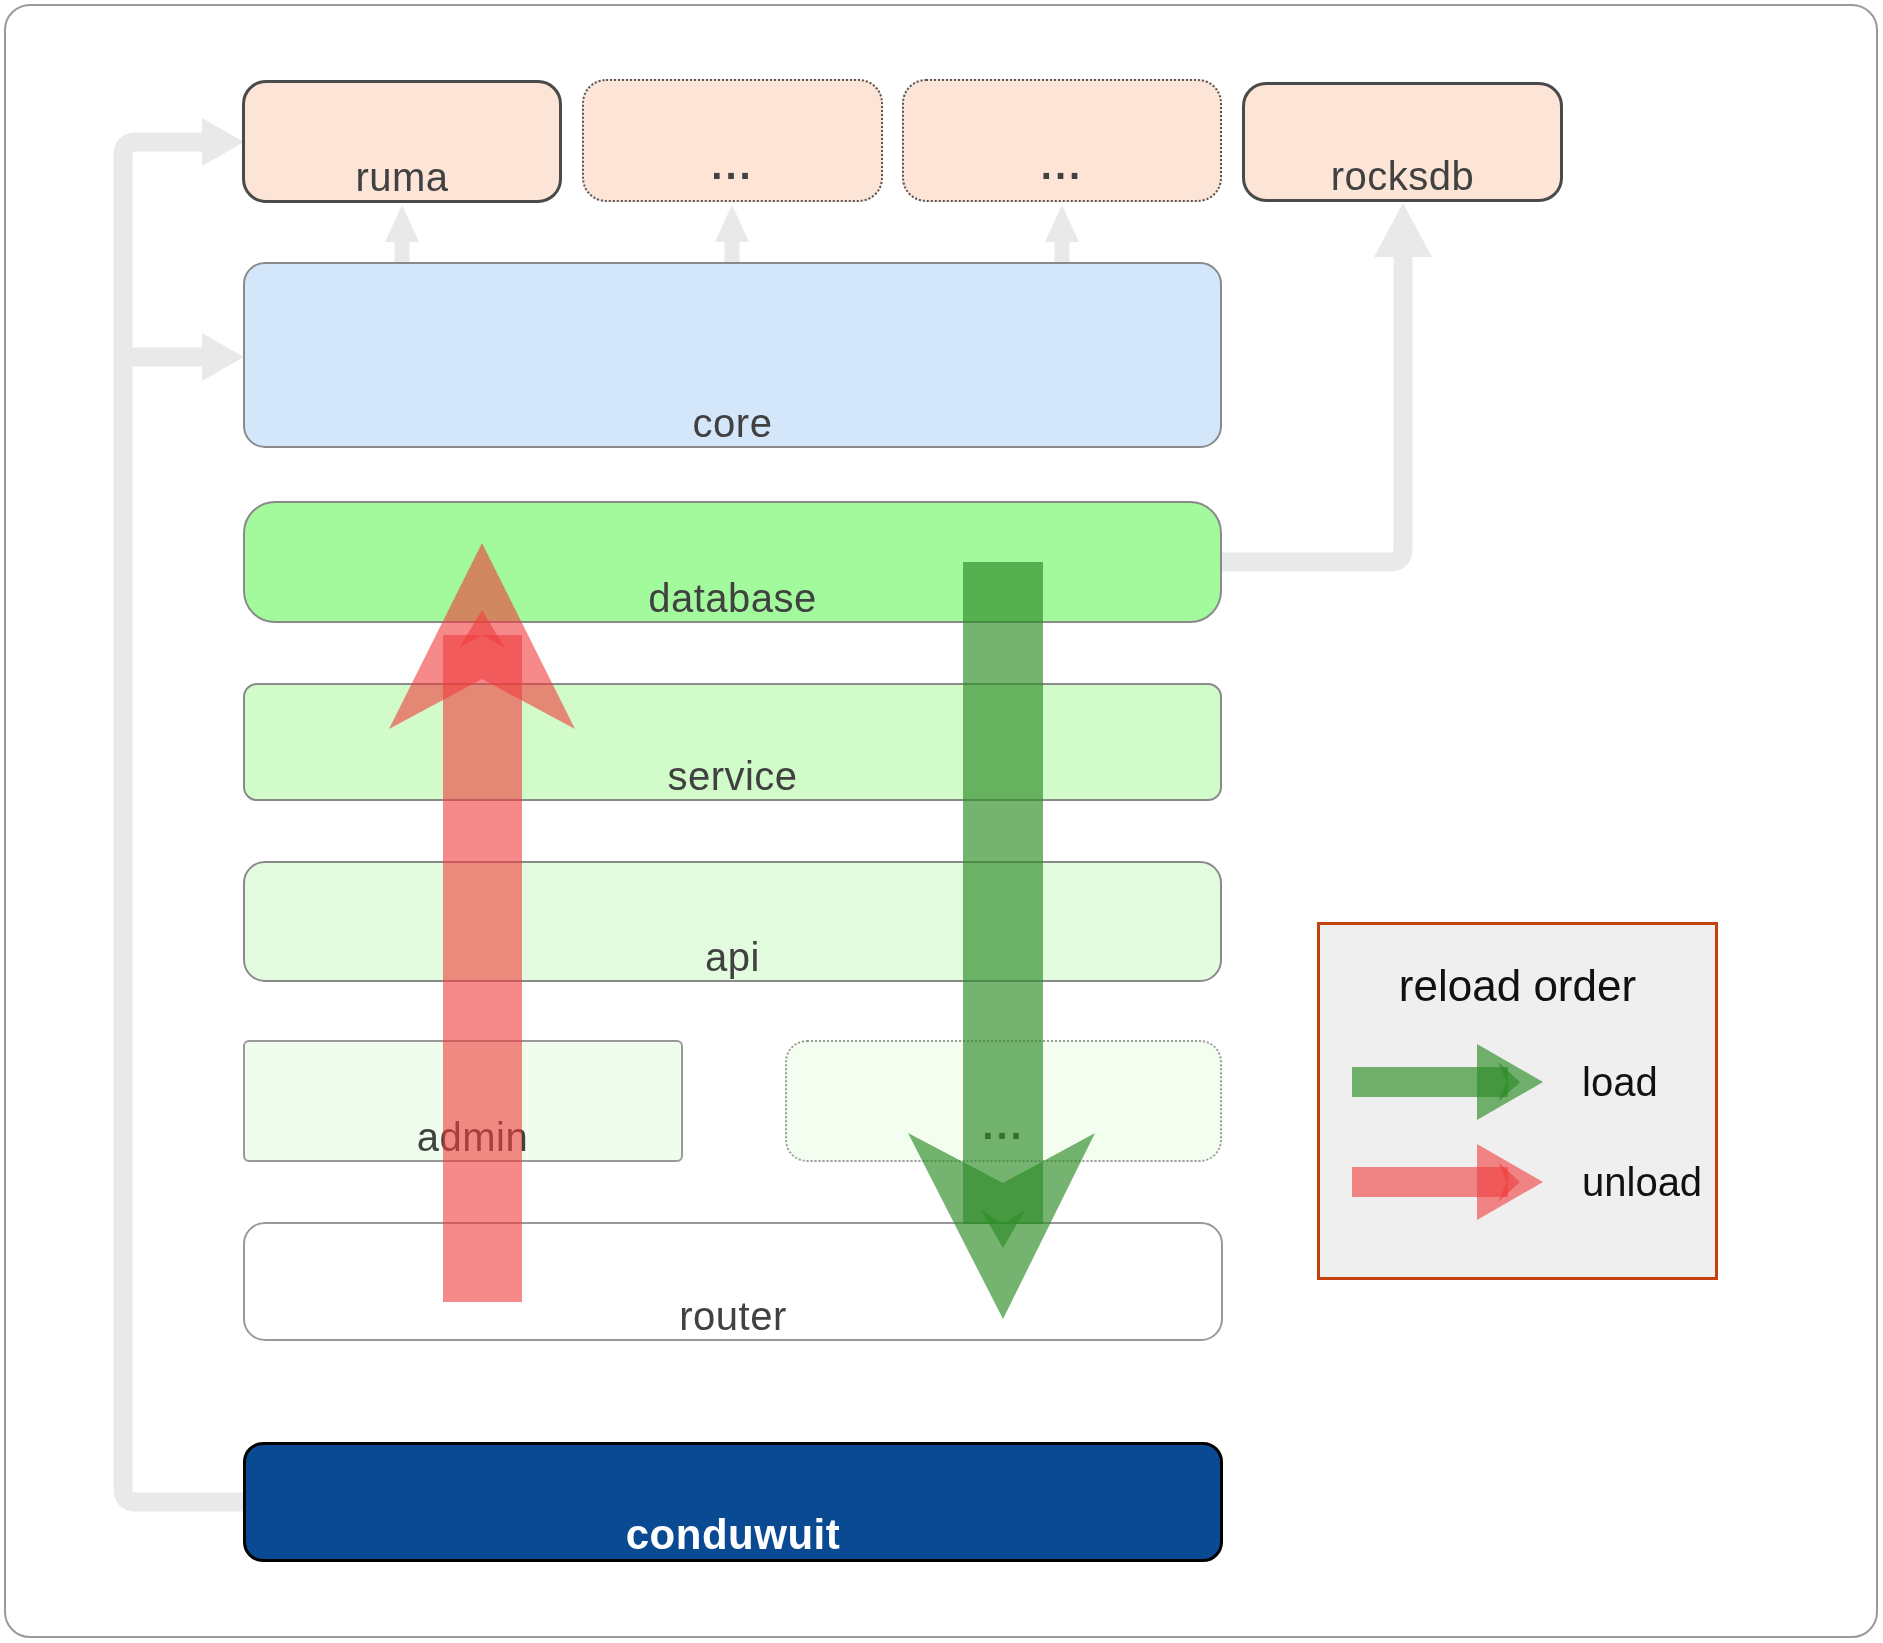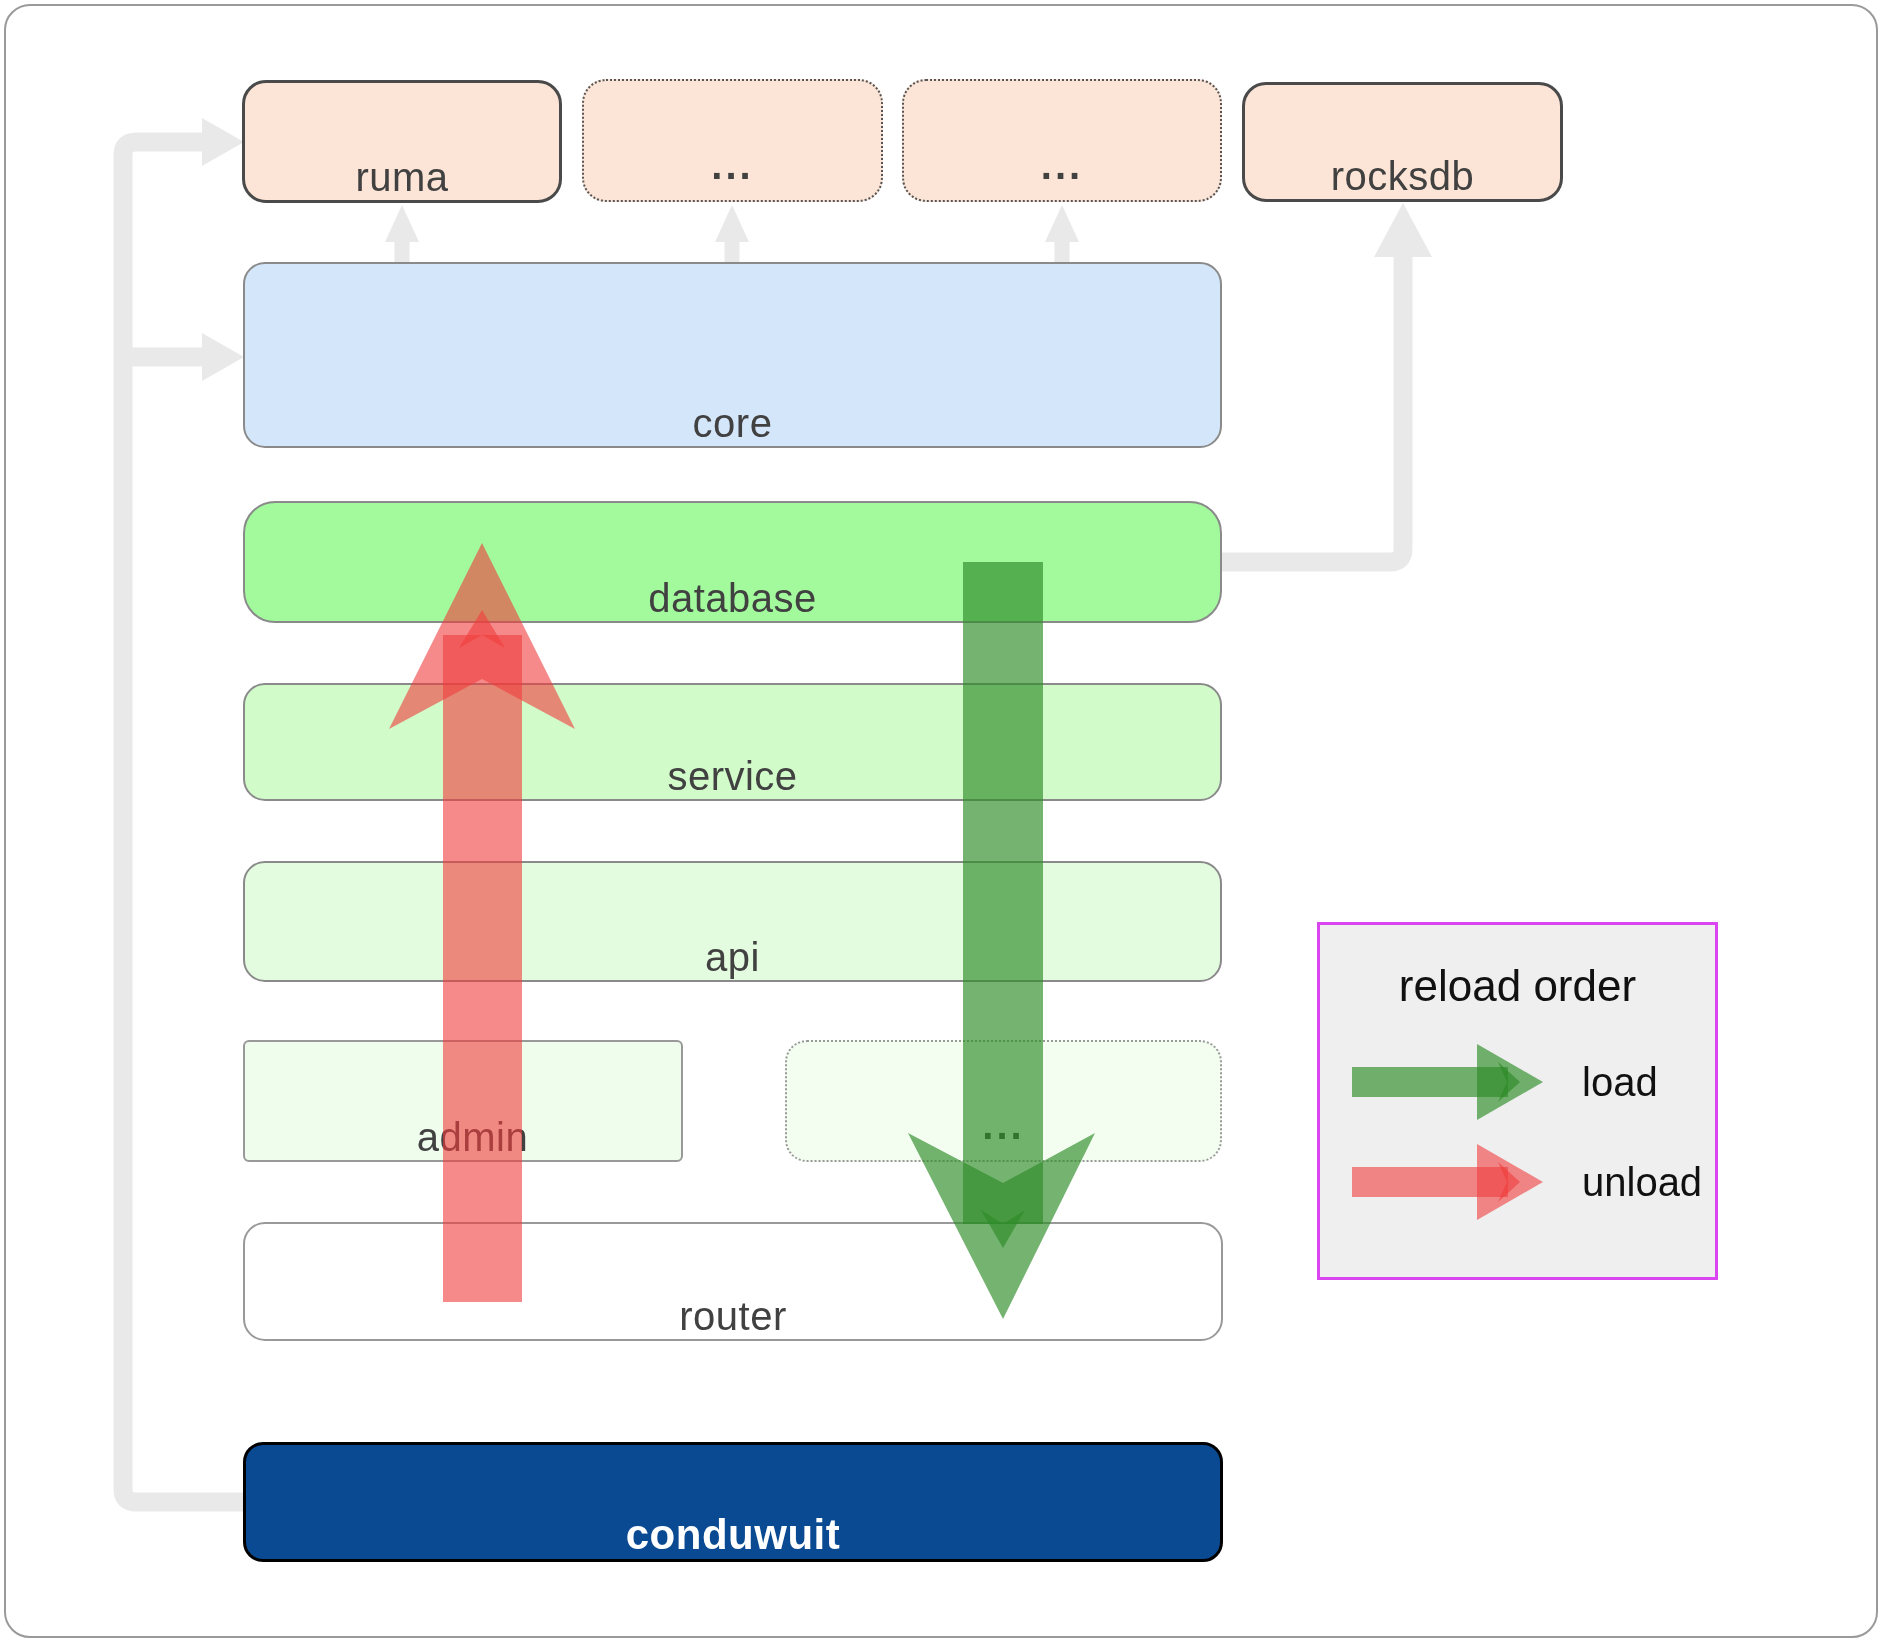--- a/index.html
+++ b/index.html
@@ -49,34 +49,34 @@
     font-weight: 700;
     letter-spacing: 3px;
     transform: translateY(-12px);
   }
   #node-ruma      { left: 242px; top: 80px;  width: 320px; height: 123px; background: var(--peach-fill); border: 3px solid #4a4a4a; }
   #node-dots1     { left: 582px; top: 79px;  width: 301px; height: 123px; background: var(--peach-fill); border: 2.5px dotted #555; }
   #node-dots2     { left: 902px; top: 79px;  width: 320px; height: 123px; background: var(--peach-fill); border: 2.5px dotted #555; }
   #node-rocksdb   { left: 1242px; top: 82px; width: 321px; height: 120px; background: var(--peach-fill); border: 3px solid #4a4a4a; }
   #node-core      { left: 243px; top: 262px; width: 979px; height: 186px; background: var(--core-fill);     border: 2px solid #8a8a8a; border-radius: 22px; }
   #node-database  { left: 243px; top: 501px; width: 979px; height: 122px; background: var(--database-fill); border: 2px solid #8a8a8a; border-radius: 32px; }
-  #node-service   { left: 243px; top: 683px; width: 979px; height: 118px; background: var(--service-fill);  border: 2px solid #8a8a8a; border-radius: 22px; }
+  #node-service   { left: 243px; top: 683px; width: 979px; height: 118px; background: var(--service-fill);  border: 2px solid #8a8a8a; border-radius: 14px; }
   #node-api       { left: 243px; top: 861px; width: 979px; height: 121px; background: var(--api-fill);      border: 2px solid #8a8a8a; border-radius: 22px; }
   #node-admin     { left: 243px; top: 1040px; width: 440px; height: 122px; background: var(--admin-fill);   border: 2px solid #999;    border-radius: 6px; padding-left: 19px; }
   #node-dots3     { left: 785px; top: 1040px; width: 437px; height: 122px; background: var(--ellipsis-mid-fill); border: 2px dotted #999; border-radius: 22px; }
   #node-router    { left: 243px; top: 1222px; width: 980px; height: 119px; background: #ffffff; border: 2px solid #999; border-radius: 22px; }
   #node-conduwuit { left: 243px; top: 1442px; width: 980px; height: 120px; background: var(--conduwuit-fill); border: 3px solid #000;
                     border-radius: 20px; color: #ffffff; font-weight: 700; font-size: 42px; }
 
   #legend {
     position: absolute;
     left: 1317px; top: 922px;
     width: 401px; height: 358px;
     background: var(--legend-fill);
-    border: 3px solid #d946ef;
+    border: 3px solid #c2410c;
     box-sizing: border-box;
     z-index: 2;
   }
   #legend-title {
     position: absolute;
     left: 0; top: 36px;
     width: 100%;
     text-align: center;
     font-size: 44px;
     font-weight: 400;

